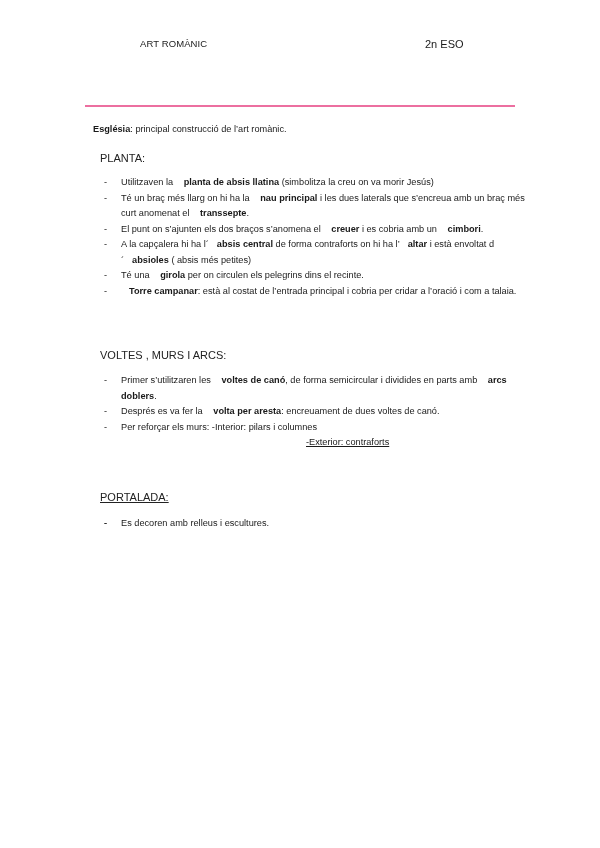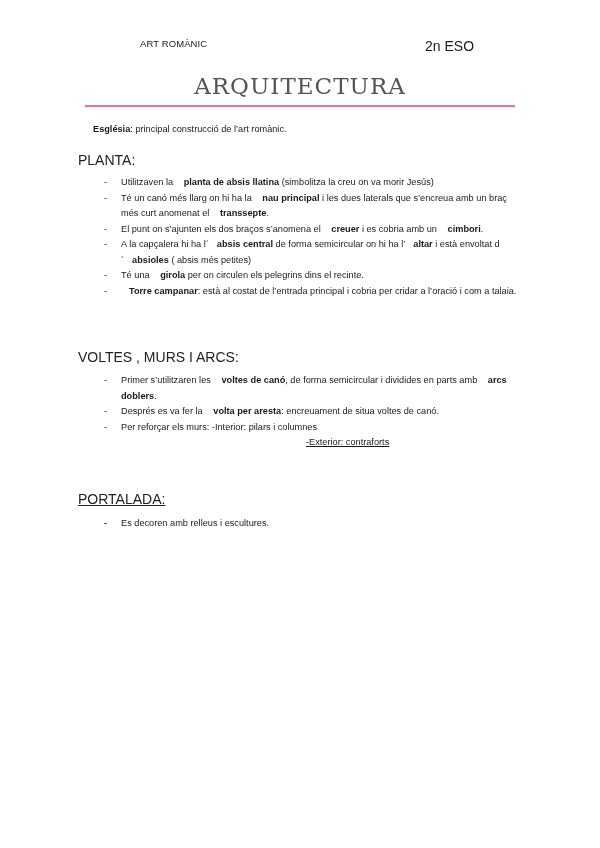--- a/index.html
+++ b/index.html
@@ -22,21 +22,21 @@
     }
     .header-left {
       position: absolute;
       left: 140px; top: 38px;
       font-size: 9.5px;
       letter-spacing: 0.1px;
     }
     .header-right {
       position: absolute;
       left: 425px; top: 38px;
-      font-size: 14px;
+      font-size: 11px;
     }
     .title {
       position: absolute;
       left: 85px; width: 430px;
       top: 73px;
       text-align: center;
       font-family: "DejaVu Serif", "Liberation Serif", serif;
       font-size: 23px;
       color: #555555;
       letter-spacing: 1px;
@@ -47,22 +47,22 @@
       width: 430px; height: 1.5px;
       background: #ec6fa0;
     }
     .intro {
       position: absolute;
       left: 85px; top: 124px;
       font-size: 9.2px;
     }
     .section-heading {
       position: absolute;
-      left: 78px;
-      font-size: 14px;
+      left: 100px;
+      font-size: 11px;
       color: #222;
     }
     .list {
       position: absolute;
       left: 85px;
       width: 440px;
       margin: 0; padding: 0;
       list-style: none;
       font-size: 9.2px;
       line-height: 15.5px;
@@ -84,39 +84,38 @@
     b { font-weight: bold; padding-left: 8px; }
   </style>
 </head>
 <body>
 
 <div class="page">
 
   <div class="header-left">ART ROMÀNIC</div>
   <div class="header-right">2n ESO</div>
 
-  <div class="title">ARQUITECTURA</div>
   <div class="title-rule"></div>
 
   <div class="intro"><b>Església</b><span>: principal construcció de l’art romànic.</span></div>
 
   <div class="section-heading" style="top:152px;">PLANTA:</div>
   <ul class="list" style="top:175px;">
     <li><span class="dash">-</span><span>Utilitzaven la </span><b>planta de absis llatina</b><span> (simbolitza la creu on va morir Jesús)</span></li>
-    <li><span class="dash">-</span><span>Té un canó més llarg on hi ha la </span><b>nau principal</b><span> i les dues laterals que s’encreua amb un braç més curt anomenat el </span><b>transsepte</b><span>.</span></li>
+    <li><span class="dash">-</span><span>Té un braç més llarg on hi ha la </span><b>nau principal</b><span> i les dues laterals que s’encreua amb un braç més curt anomenat el </span><b>transsepte</b><span>.</span></li>
     <li><span class="dash">-</span><span>El punt on s’ajunten els dos braços s’anomena el </span><b>creuer</b><span> i es cobria amb un </span><b>cimbori</b><span>.</span></li>
-    <li><span class="dash">-</span><span>A la capçalera hi ha l´</span><b>absis central</b><span> de forma semicircular on hi ha l’</span><b>altar</b><span> i està envoltat d´</span><b>absioles</b><span> ( absis més petites)</span></li>
+    <li><span class="dash">-</span><span>A la capçalera hi ha l´</span><b>absis central</b><span> de forma contraforts on hi ha l’</span><b>altar</b><span> i està envoltat d´</span><b>absioles</b><span> ( absis més petites)</span></li>
     <li><span class="dash">-</span><span>Té una </span><b>girola</b><span> per on circulen els pelegrins dins el recinte.</span></li>
     <li><span class="dash">-</span><b>Torre campanar</b><span>: està al costat de l’entrada principal i cobria per cridar a l’oració i com a talaia.</span></li>
   </ul>
 
   <div class="section-heading" style="top:349px;">VOLTES , MURS I ARCS:</div>
   <ul class="list" style="top:373px;">
     <li><span class="dash">-</span><span>Primer s’utilitzaren les </span><b>voltes de canó</b><span>, de forma semicircular i dividides en parts amb </span><b>arcs doblers</b><span>.</span></li>
-    <li><span class="dash">-</span><span>Després es va fer la </span><b>volta per aresta</b><span>: encreuament de situa voltes de canó.</span></li>
+    <li><span class="dash">-</span><span>Després es va fer la </span><b>volta per aresta</b><span>: encreuament de dues voltes de canó.</span></li>
     <li><span class="dash">-</span><span>Per reforçar els murs: -Interior: pilars i columnes</span><span class="indent-line" style="padding-left:185px;">-Exterior: contraforts</span></li>
   </ul>
 
   <div class="section-heading" style="top:491px;text-decoration:underline;">PORTALADA:</div>
   <ul class="list" style="top:516px;">
     <li><span class="dash">-</span></li>
     <li><span class="dash">-</span><span>Es decoren amb relleus i escultures.</span></li>
   </ul>
 
 </div>

